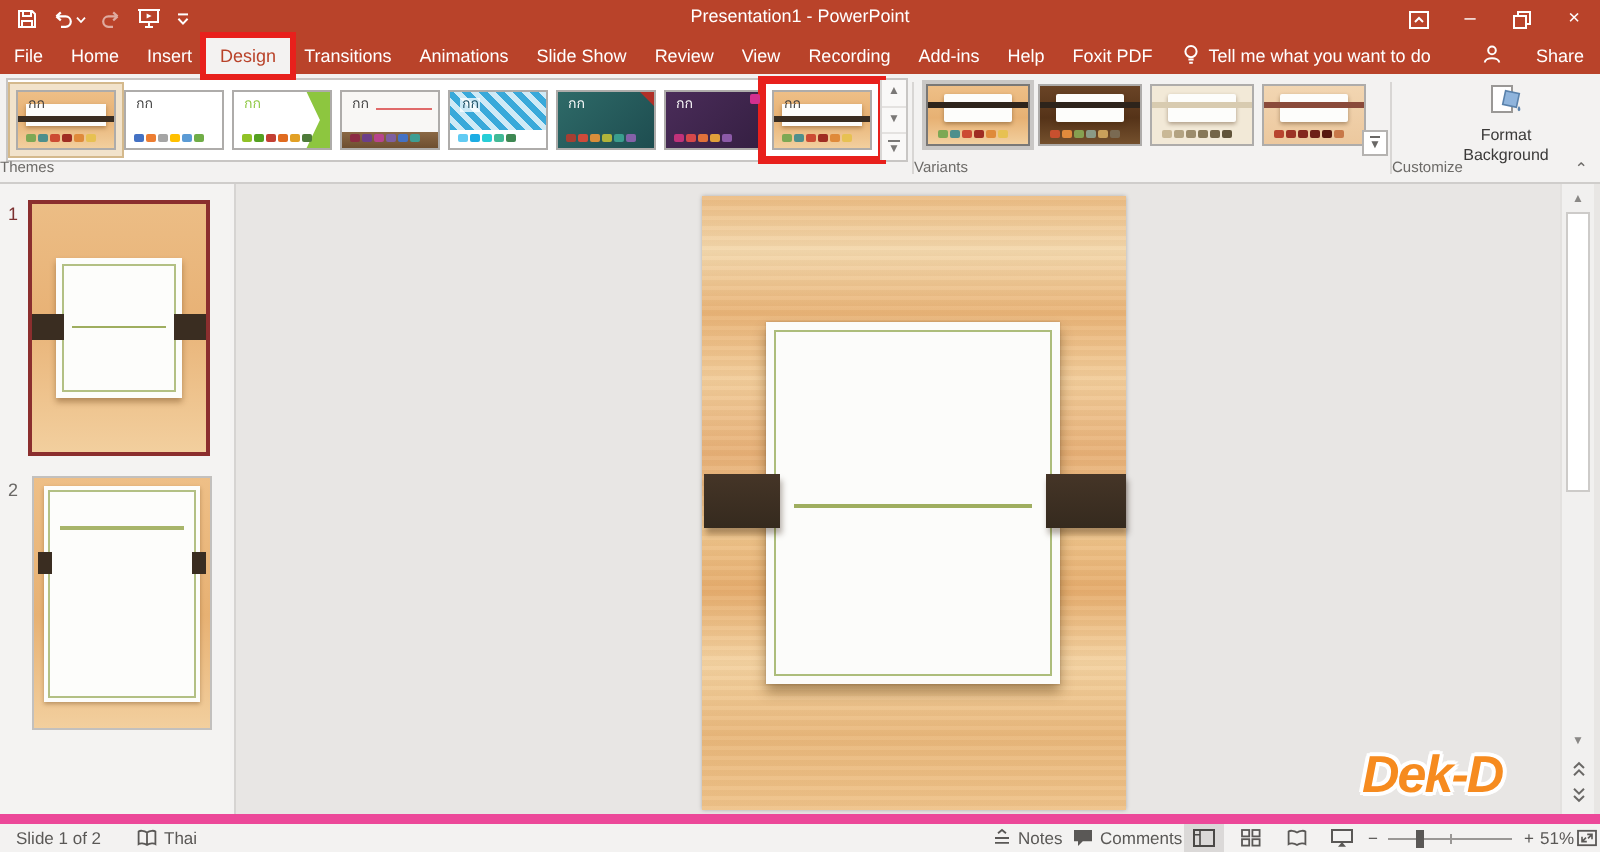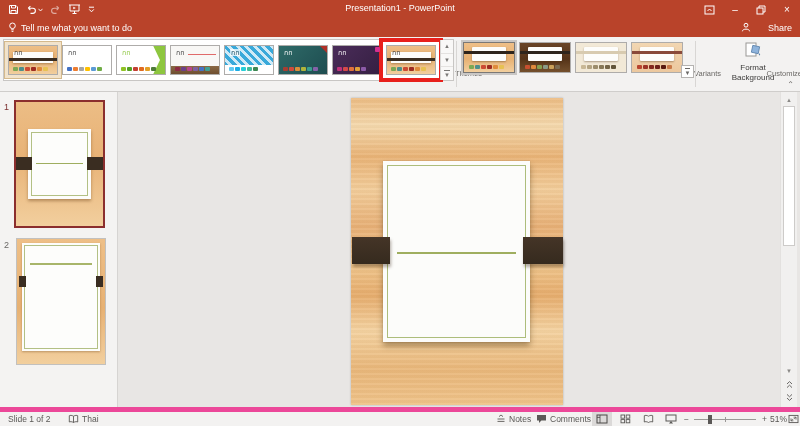--- a/index.html
+++ b/index.html
@@ -25,21 +25,21 @@
   
   .tabrow{position:absolute;top:19px;left:0;right:0;height:18px;background:var(--red);display:flex;align-items:stretch;}
   .tabs{display:flex;align-items:stretch;}
   .tab{color:#fff;font-size:9px;padding:4px 7px 0 7px;white-space:nowrap;}
   .tab.active{background:var(--ribbon-bg);color:#b9432a;outline:3px solid var(--annotation);outline-offset:0px;z-index:6;}
   .tellme{display:flex;align-items:center;gap:4px;color:#fff;font-size:9px;padding:0 8px;white-space:nowrap;}
   .share{position:absolute;right:8px;top:0;height:18px;display:flex;align-items:center;gap:17px;color:#fff;font-size:9px;}
 
   
   .ribbon{position:absolute;top:37px;left:0;right:0;height:55px;background:var(--ribbon-bg);border-bottom:1px solid #cfcdcb;z-index:5;}
-  .group-label{position:absolute;bottom:13px;font-size:7.5px;color:#6c6a67;text-align:right;margin-left:26px;}
+  .group-label{position:absolute;bottom:3px;font-size:7.5px;color:#6c6a67;text-align:left;}
   .gdiv{position:absolute;top:4px;bottom:4px;width:1px;background:#d8d6d4;}
 
   .gallery-frame{position:absolute;left:3px;top:2px;width:451px;height:42px;background:#fff;border:1px solid #c8c6c4;
                  display:flex;align-items:center;padding-left:4px;gap:4px;}
   .thumb{position:relative;width:50px;height:30px;border:1px solid #aeacaa;overflow:hidden;flex:none;background:#fff;}
   .thumb.sel{box-shadow:0 0 0 3px #f2e3cb,0 0 0 4px #d4b98c;}
   .thumb.annotated{overflow:hidden;outline:4px solid var(--annotation);outline-offset:3px;}
   .mini-text{position:absolute;top:3px;left:5px;font-size:7px;line-height:1;color:#3a3a3a;z-index:3;}
   .swatch-row{position:absolute;left:4px;bottom:3px;display:flex;gap:1px;z-index:3;}
   .sw{width:5px;height:4px;display:inline-block;border-radius:1px;}
@@ -197,20 +197,35 @@
         <svg width="10" height="10" viewBox="0 0 10 10">
             <rect x="1" y="3" width="6" height="6" fill="none" stroke="#fff" stroke-width="1"></rect>
             <path d="M3 3 V1 H9 V7 H7" fill="none" stroke="#fff" stroke-width="1"></path>
           </svg>
       </span>
       <span class="winbtn">×</span>
     </div>
   </div>
 
   <div class="tabrow">
+    <div class="tabs">
+        <div class="tab">File</div>
+        <div class="tab">Home</div>
+        <div class="tab">Insert</div>
+        <div class="tab active">Design</div>
+        <div class="tab">Transitions</div>
+        <div class="tab">Animations</div>
+        <div class="tab">Slide Show</div>
+        <div class="tab">Review</div>
+        <div class="tab">View</div>
+        <div class="tab">Recording</div>
+        <div class="tab">Add-ins</div>
+        <div class="tab">Help</div>
+        <div class="tab">Foxit PDF</div>
+      </div>
     <div class="tellme">
       <span>
         <svg width="9" height="11" viewBox="0 0 9 11">
             <circle cx="4.5" cy="3.8" r="2.8" fill="none" stroke="#fff" stroke-width="1"></circle>
             <path d="M3.2 7.8 H5.8 M3.6 9.4 H5.4" stroke="#fff" stroke-width="1"></path>
           </svg>
       </span>
       <span>Tell me what you want to do</span>
     </div>
     <div class="share">
@@ -410,20 +425,21 @@
       </div>
     </div>
 
     <div class="slide">
       <div class="paper"></div>
       <div class="ribbon-strip l"></div>
       <div class="ribbon-strip r"></div>
       <div class="gline"></div>
     </div>
 
+    <div class="watermark">Dek-D</div>
 
     <div class="vscroll">
       <span class="vs-btn vs-up">▲</span>
       <div class="vs-thumb"></div>
       <span class="vs-btn vs-down">▼</span>
       <span class="vs-btn vs-prev">
         <svg width="9" height="9" viewBox="0 0 9 9">
             <path d="M2 4 L4.5 1.6 L7 4 M2 7.6 L4.5 5.2 L7 7.6" fill="none" stroke="#6a6866" stroke-width="1"></path>
           </svg>
       </span>

